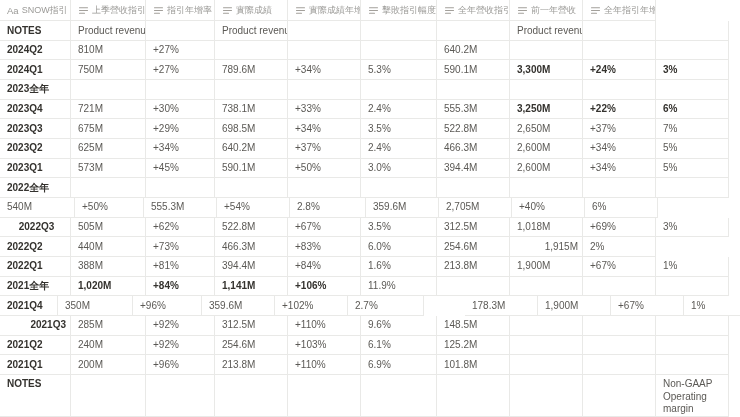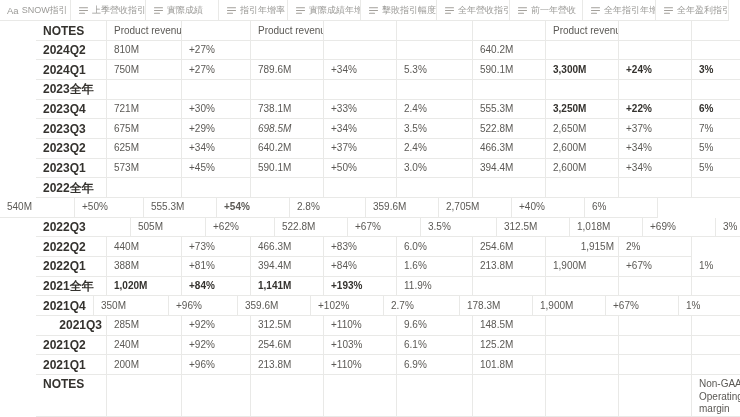--- a/index.html
+++ b/index.html
@@ -28,21 +28,21 @@
   .row.tall{height:42px;}
   .cell{
     box-sizing:border-box;flex:none;height:100%;
     padding:3.5px 4px 0 7px;
     border-right:1px solid #e9e9e7;
     border-bottom:1px solid #e9e9e7;
     font-size:10px;line-height:12.5px;
     color:#5b5955;
     white-space:nowrap;overflow:hidden;
   }
-  .cell.title{color:#34322e;font-weight:600;font-size:12px;margin-left:36px;}
+  .cell.title{color:#34322e;font-weight:600;font-size:10px;}
   .cell.bold{color:#34322e;font-weight:700;}
   .cell.wrap{white-space:normal;}
 </style>
 </head>
 <body>
 
 <div class="stage">
   <div class="table" id="table">
       <div class="hrow">
         <div class="hcell" style="width: 71px;">
@@ -50,36 +50,36 @@
           <span>SNOW指引</span>
         </div>
         <div class="hcell" style="width: 75px;">
           <span class="icn">
             <svg width="11" height="11" viewBox="0 0 11 11">
               <path d="M1.5 2.7h8M1.5 5.5h8M1.5 8.3h5" stroke="#a3a09b" stroke-width="1.1" stroke-linecap="round" fill="none"></path>
             </svg>
           </span>
           <span>上季營收指引</span>
         </div>
+        <div class="hcell" style="width: 69px;">
+          <span class="icn">
+            <svg width="11" height="11" viewBox="0 0 11 11">
+              <path d="M1.5 2.7h8M1.5 5.5h8M1.5 8.3h5" stroke="#a3a09b" stroke-width="1.1" stroke-linecap="round" fill="none"></path>
+            </svg>
+          </span>
+          <span>指引年增率</span>
+        </div>
         <div class="hcell" style="width: 73px;">
           <span class="icn">
             <svg width="11" height="11" viewBox="0 0 11 11">
               <path d="M1.5 2.7h8M1.5 5.5h8M1.5 8.3h5" stroke="#a3a09b" stroke-width="1.1" stroke-linecap="round" fill="none"></path>
             </svg>
           </span>
           <span>實際成績</span>
         </div>
-        <div class="hcell" style="width: 69px;">
-          <span class="icn">
-            <svg width="11" height="11" viewBox="0 0 11 11">
-              <path d="M1.5 2.7h8M1.5 5.5h8M1.5 8.3h5" stroke="#a3a09b" stroke-width="1.1" stroke-linecap="round" fill="none"></path>
-            </svg>
-          </span>
-          <span>指引年增率</span>
-        </div>
         <div class="hcell" style="width: 73px;">
           <span class="icn">
             <svg width="11" height="11" viewBox="0 0 11 11">
               <path d="M1.5 2.7h8M1.5 5.5h8M1.5 8.3h5" stroke="#a3a09b" stroke-width="1.1" stroke-linecap="round" fill="none"></path>
             </svg>
           </span>
           <span>實際成績年增率</span>
         </div>
         <div class="hcell" style="width: 76px;">
           <span class="icn">
@@ -105,28 +105,20 @@
           </span>
           <span>前一年營收</span>
         </div>
         <div class="hcell" style="width: 73px;">
           <span class="icn">
             <svg width="11" height="11" viewBox="0 0 11 11">
               <path d="M1.5 2.7h8M1.5 5.5h8M1.5 8.3h5" stroke="#a3a09b" stroke-width="1.1" stroke-linecap="round" fill="none"></path>
             </svg>
           </span>
           <span>全年指引年增率</span>
-        </div>
-        <div class="hcell" style="width: 73px;">
-          <span class="icn">
-            <svg width="11" height="11" viewBox="0 0 11 11">
-              <path d="M1.5 2.7h8M1.5 5.5h8M1.5 8.3h5" stroke="#a3a09b" stroke-width="1.1" stroke-linecap="round" fill="none"></path>
-            </svg>
-          </span>
-          <span>全年盈利指引</span>
         </div>
       </div>
       <div class="row">
         <div class="cell title" style="width: 71px;">NOTES</div>
         <div class="cell" style="width: 75px;">Product revenue</div>
         <div class="cell" style="width: 69px;"></div>
         <div class="cell" style="width: 73px;">Product revenue</div>
         <div class="cell" style="width: 73px;"></div>
         <div class="cell" style="width: 76px;"></div>
         <div class="cell" style="width: 73px;"></div>
@@ -179,21 +171,21 @@
         <div class="cell" style="width: 76px;">2.4%</div>
         <div class="cell" style="width: 73px;">555.3M</div>
         <div class="cell bold" style="width: 73px;">3,250M</div>
         <div class="cell bold" style="width: 73px;">+22%</div>
         <div class="cell bold" style="width: 73px;">6%</div>
       </div>
       <div class="row">
         <div class="cell title" style="width: 71px;">2023Q3</div>
         <div class="cell" style="width: 75px;">675M</div>
         <div class="cell" style="width: 69px;">+29%</div>
-        <div class="cell" style="width: 73px; font-style: italic;">698.5M</div>
+        <div class="cell" style="width: 73px;">698.5M</div>
         <div class="cell" style="width: 73px;">+34%</div>
         <div class="cell" style="width: 76px;">3.5%</div>
         <div class="cell" style="width: 73px;">522.8M</div>
         <div class="cell" style="width: 73px;">2,650M</div>
         <div class="cell" style="width: 73px;">+37%</div>
         <div class="cell" style="width: 73px;">7%</div>
       </div>
       <div class="row">
         <div class="cell title" style="width: 71px;">2023Q2</div>
         <div class="cell" style="width: 75px;">625M</div>
@@ -227,29 +219,29 @@
         <div class="cell" style="width: 76px;"></div>
         <div class="cell" style="width: 73px;"></div>
         <div class="cell" style="width: 73px;"></div>
         <div class="cell" style="width: 73px;"></div>
         <div class="cell" style="width: 73px;"></div>
       </div>
       <div class="row">
         <div class="cell" style="width: 75px;">540M</div>
         <div class="cell" style="width: 69px;">+50%</div>
         <div class="cell" style="width: 73px;">555.3M</div>
-        <div class="cell" style="width: 73px; font-weight: bold;">+54%</div>
+        <div class="cell" style="width: 73px;">+54%</div>
         <div class="cell" style="width: 76px;">2.8%</div>
         <div class="cell" style="width: 73px;">359.6M</div>
         <div class="cell" style="width: 73px;">2,705M</div>
         <div class="cell" style="width: 73px;">+40%</div>
         <div class="cell" style="width: 73px;">6%</div>
       </div>
       <div class="row">
-        <div class="cell title" style="width: 95px;">2022Q3</div>
+        <div class="cell title" style="width: 71px; text-align: center;">2022Q3</div>
         <div class="cell" style="width: 75px;">505M</div>
         <div class="cell" style="width: 69px;">+62%</div>
         <div class="cell" style="width: 73px;">522.8M</div>
         <div class="cell" style="width: 73px;">+67%</div>
         <div class="cell" style="width: 76px;">3.5%</div>
         <div class="cell" style="width: 73px;">312.5M</div>
         <div class="cell" style="width: 73px;">1,018M</div>
         <div class="cell" style="width: 73px;">+69%</div>
         <div class="cell" style="width: 73px;">3%</div>
       </div>
@@ -274,35 +266,35 @@
         <div class="cell" style="width: 73px;">213.8M</div>
         <div class="cell" style="width: 73px;">1,900M</div>
         <div class="cell" style="width: 73px;">+67%</div>
         <div class="cell" style="width: 73px;">1%</div>
       </div>
       <div class="row">
         <div class="cell title" style="width: 71px;">2021全年</div>
         <div class="cell bold" style="width: 75px;">1,020M</div>
         <div class="cell bold" style="width: 69px;">+84%</div>
         <div class="cell bold" style="width: 73px;">1,141M</div>
-        <div class="cell bold" style="width: 73px;">+193%</div>
+        <div class="cell bold" style="width: 73px;">+106%</div>
         <div class="cell" style="width: 76px;">11.9%</div>
         <div class="cell" style="width: 73px;"></div>
         <div class="cell" style="width: 73px;"></div>
         <div class="cell" style="width: 73px;"></div>
         <div class="cell" style="width: 73px;"></div>
       </div>
       <div class="row">
         <div class="cell title" style="width: 58px;">2021Q4</div>
         <div class="cell" style="width: 75px;">350M</div>
         <div class="cell" style="width: 69px;">+96%</div>
         <div class="cell" style="width: 73px;">359.6M</div>
         <div class="cell" style="width: 73px;">+102%</div>
         <div class="cell" style="width: 76px;">2.7%</div>
-        <div class="cell" style="width: 73px;">178.3M</div>
+        <div class="cell" style="width: 73px; margin-left: 41px;">178.3M</div>
         <div class="cell" style="width: 73px;">1,900M</div>
         <div class="cell" style="width: 73px;">+67%</div>
         <div class="cell" style="width: 73px;">1%</div>
       </div>
       <div class="row">
         <div class="cell title" style="width: 71px; text-align: right;">2021Q3</div>
         <div class="cell" style="width: 75px;">285M</div>
         <div class="cell" style="width: 69px;">+92%</div>
         <div class="cell" style="width: 73px;">312.5M</div>
         <div class="cell" style="width: 73px;">+110%</div>

